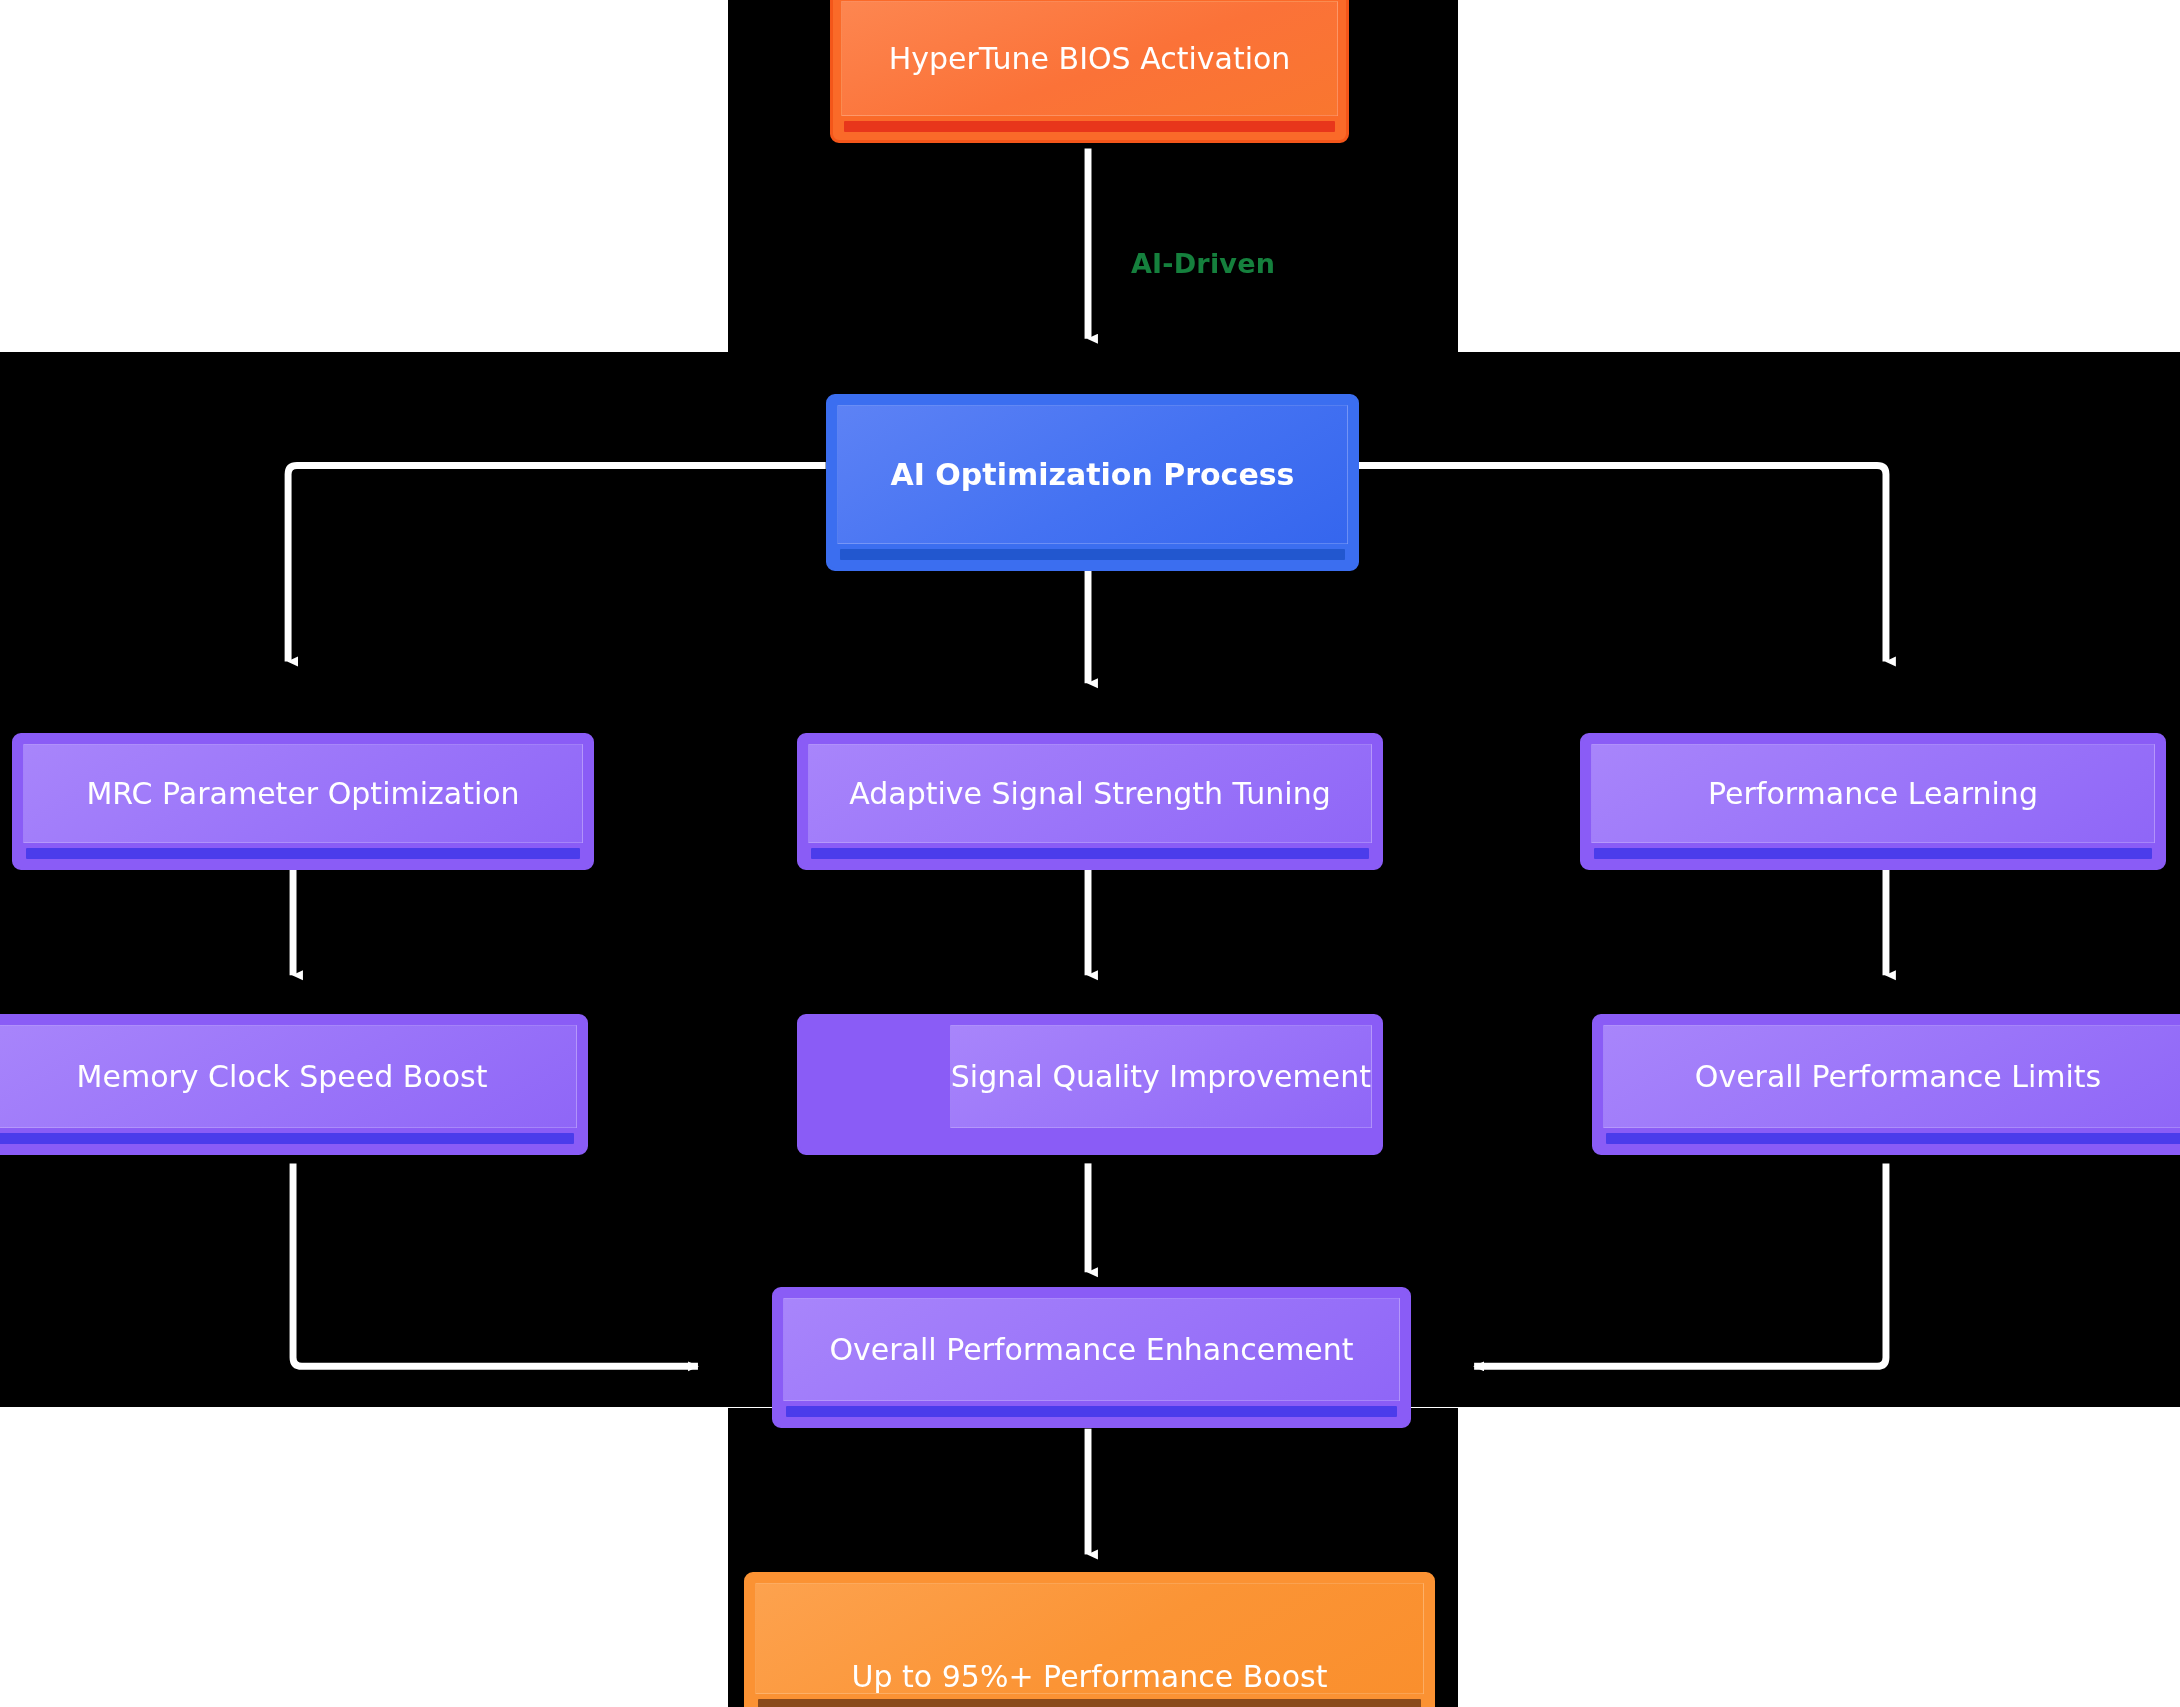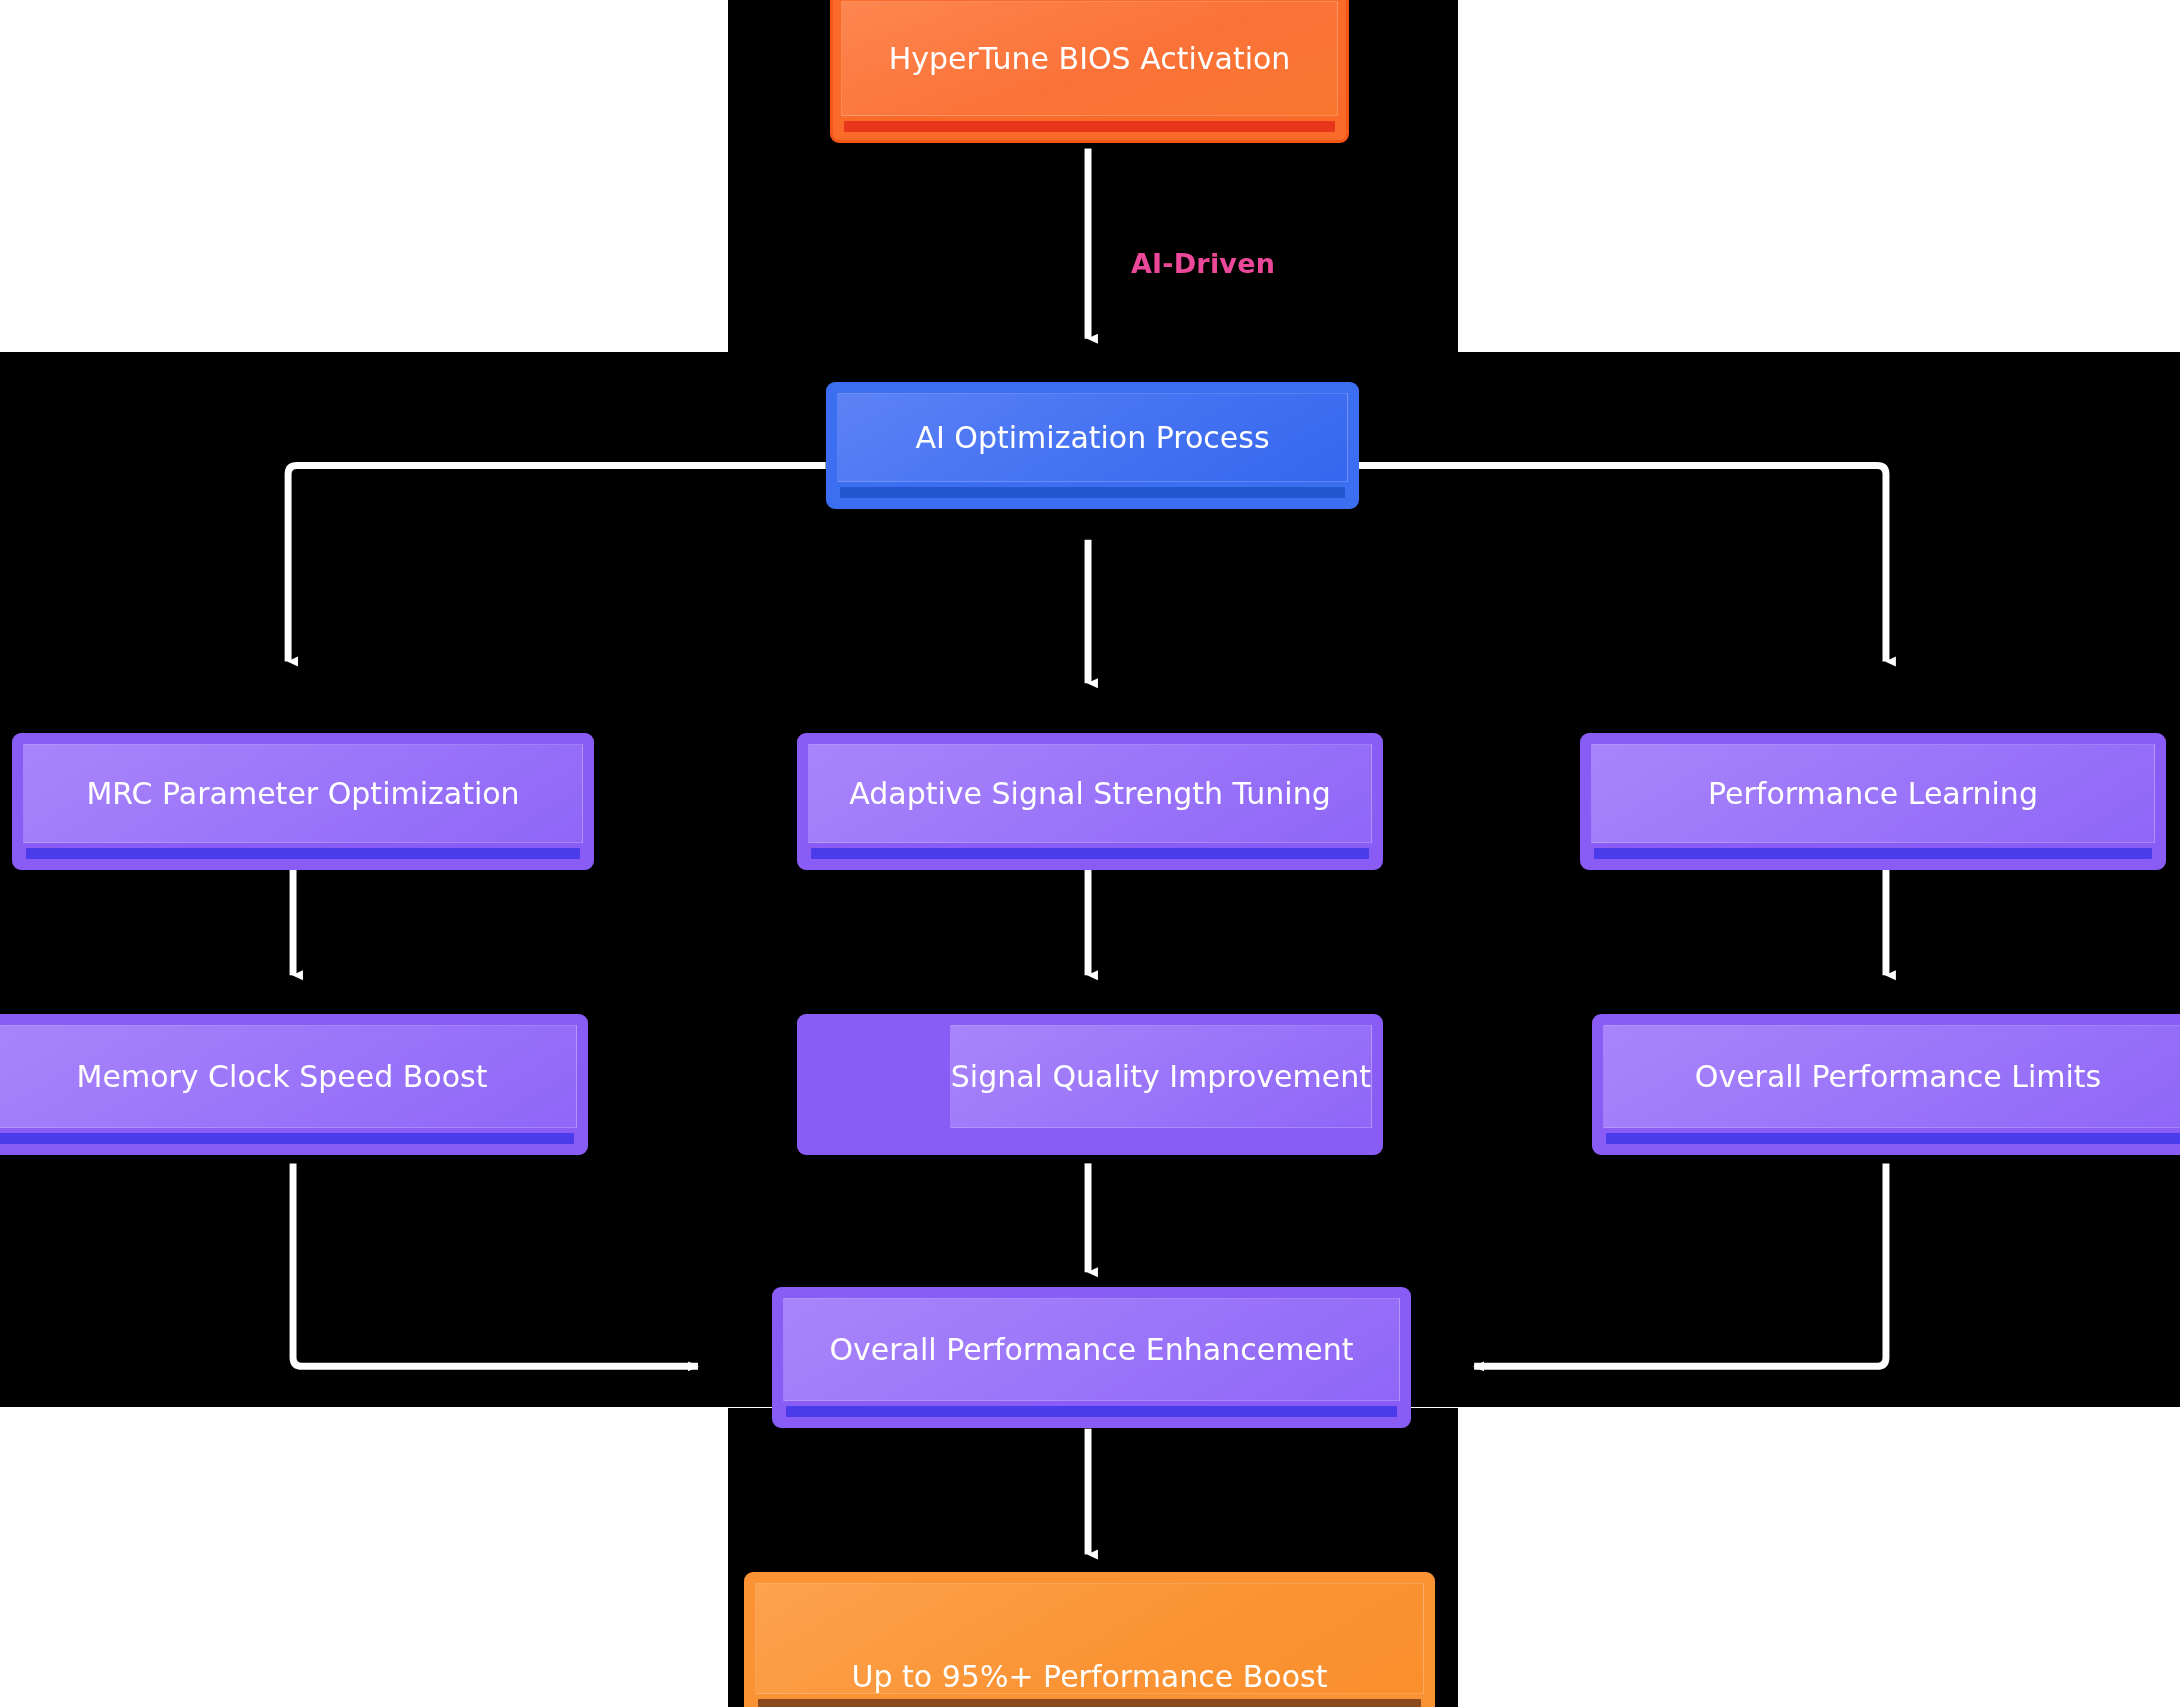--- a/index.html
+++ b/index.html
@@ -28,21 +28,21 @@
   #wires {
     position: absolute;
     left: 0; top: 0;
     width: 2180px;
     height: 1708px;
     pointer-events: none;
   }
 
   .edge-label {
     position: absolute;
-    color: #ec4899;
+    color: #15803d;
     font-weight: bold;
     font-size: 27px;
     letter-spacing: 0.2px;
     white-space: nowrap;
   }
 
   
   .node {
     position: absolute;
     border-radius: 9px;
@@ -165,21 +165,21 @@
 
   <div class="edge-label" style="left:1131px; top:248px;">AI-Driven</div>
 
   <div class="node orange-top" style="left:830px; top:-10px; width:519px; height:153px;">
     <div class="inner">
       <span class="label">HyperTune BIOS Activation</span>
     </div>
     <div class="accent"></div>
   </div>
 
-  <div class="node blue" style="left:826px; top:382px; width:533px; height:127px;">
+  <div class="node blue" style="left:826px; top:394px; width:533px; height:177px;font-weight:bold;">
     <div class="inner">
       <span class="label">AI Optimization Process</span>
     </div>
     <div class="accent"></div>
   </div>
 
   <div class="node purple" style="left:12px; top:733px; width:582px; height:137px;">
     <div class="inner">
       <span class="label">MRC Parameter Optimization</span>
     </div>

